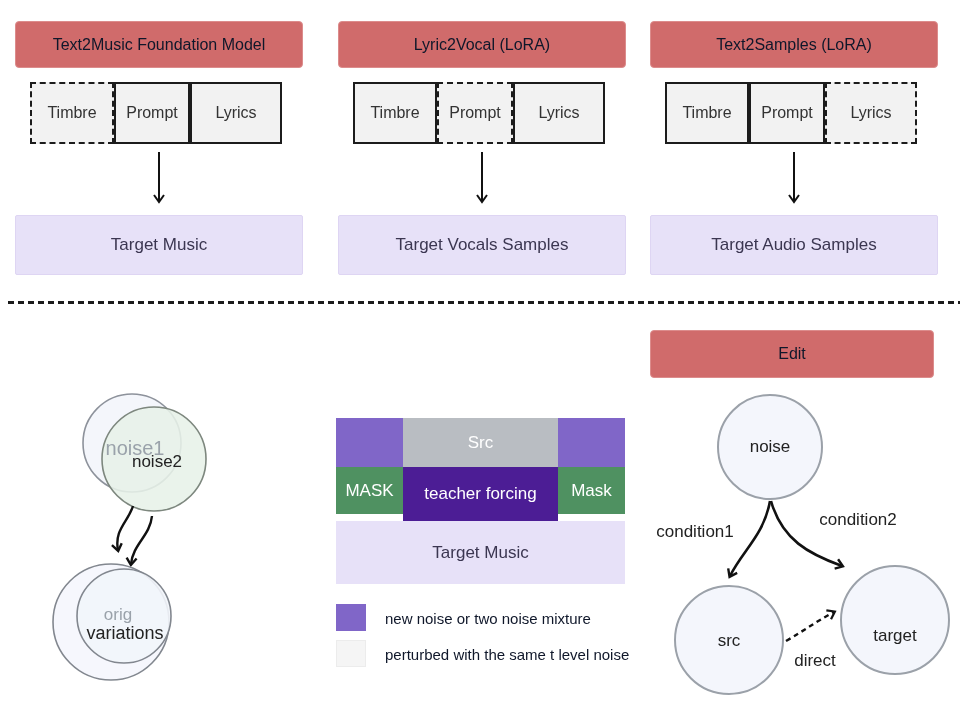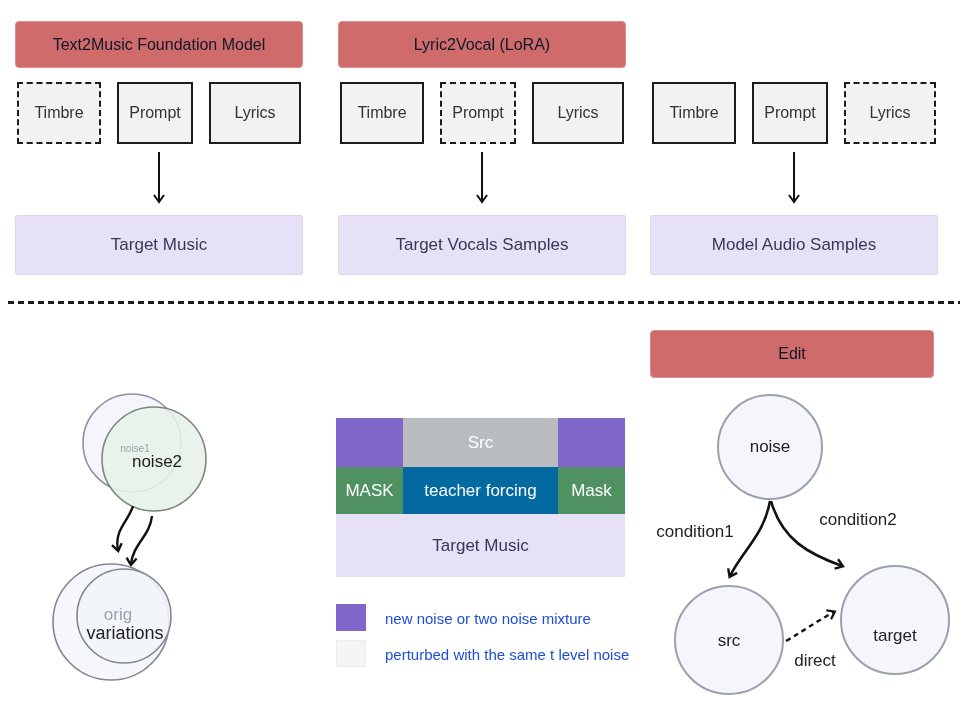--- a/index.html
+++ b/index.html
@@ -8,21 +8,21 @@
   .abs{position:absolute;}
 
   
   .hdr{position:absolute;left:0;right:0;display:flex;align-items:center;justify-content:center;
        background:#d06b6b;color:#0f172a;font-size:16px;border-radius:4px;
        border:1px solid #dc8c8c;box-sizing:border-box;}
 
   
   .panel{position:absolute;top:21px;width:288px;height:255px;}
   .panel .hdr{top:0;height:47px;}
-  .inputs{position:absolute;top:61px;left:2px;right:2px;display:flex;justify-content:space-between;}
+  .inputs{position:absolute;top:61px;left:2px;right:8px;display:flex;justify-content:center;}
   .inbox{background:#f2f2f2;border:2px solid #1c1c1c;box-sizing:border-box;height:62px;
          display:flex;align-items:center;justify-content:center;font-size:16px;color:#333333;}
   .inbox.w1{width:84px}.inbox.w2{width:76px}.inbox.w3{width:92px}
   .inbox.dashed{border-style:dashed;}
   .downarrow{position:absolute;top:129px;left:50%;transform:translateX(-50%);}
   .tbar{position:absolute;top:194px;left:0;right:0;height:60px;background:#e7e1f8;
         border:1px solid #ded5f3;box-sizing:border-box;border-radius:2px;
         display:flex;align-items:center;justify-content:center;font-size:17px;color:#3b3651;}
 
   
@@ -32,34 +32,34 @@
   
   .bhdr{height:48px;}
 
   
   .rp{position:absolute;left:336px;top:418px;width:289px;}
   .rp-row{display:flex;}
   .cell{display:flex;align-items:center;justify-content:center;color:#ffffff;font-size:17px;box-sizing:border-box;}
   .c-purple{width:67px;height:49px;background:#8066c8;}
   .c-src{flex:1;height:49px;background:#b9bdc2;}
   .c-green{width:67px;height:47px;background:#4f9161;}
-  .c-red{flex:1;height:47px;background:#0369a1;}
+  .c-red{flex:1;height:54px;background:#4c1d95;}
   .c-lav{width:100%;height:63px;background:#e7e1f8;color:#3b3651;}
 
   
   .swatch{position:absolute;width:30px;height:27px;}
   .sw-purple{background:#8066c8;}
   .sw-light{background:#f5f5f5;border:1px solid #ececec;box-sizing:border-box;}
-  .legend-label{position:absolute;transform:translateY(-50%);font-size:15px;color:#1d4ed8;white-space:nowrap;}
+  .legend-label{position:absolute;transform:translateY(-50%);font-size:15px;color:#0f172a;white-space:nowrap;}
 
   
   .lbl{position:absolute;transform:translate(-50%,-50%);white-space:nowrap;}
   .lbl.gray{color:#9aa2aa;}
   .lbl.dark{color:#222222;}
-  .f15{font-size:10px;text-align:right;} .f17{font-size:17px;} .f18{font-size:18px;}
+  .f15{font-size:20px;text-align:right;} .f17{font-size:17px;} .f18{font-size:18px;}
 </style>
 </head>
 <body>
 
 <div id="stage">
 
   <div class="panel" style="left:15px;">
     <div class="hdr">Text2Music Foundation Model</div>
     <div class="inputs">
       <div class="inbox w1 dashed">
@@ -105,41 +105,42 @@
         </marker>
       </defs>
       <line x1="11" y1="2" x2="11" y2="52" stroke="#111" stroke-width="2" marker-end="url(#ah-t2)"></line>
     </svg>
     <div class="tbar">
       <span>Target Vocals Samples</span>
     </div>
   </div>
 
   <div class="panel" style="left:650px;">
+    <div class="hdr">Text2Samples (LoRA)</div>
     <div class="inputs">
       <div class="inbox w1">
         <span>Timbre</span>
       </div>
       <div class="inbox w2">
         <span>Prompt</span>
       </div>
       <div class="inbox w3 dashed">
         <span>Lyrics</span>
       </div>
     </div>
     <svg class="downarrow" width="22" height="62">
       <defs>
         <marker id="ah-t3" markerUnits="userSpaceOnUse" markerWidth="16" markerHeight="16" refX="9" refY="7" orient="auto">
           <path d="M2,2 L9,7 L2,12" fill="none" stroke="#111" stroke-width="2"></path>
         </marker>
       </defs>
       <line x1="11" y1="2" x2="11" y2="52" stroke="#111" stroke-width="2" marker-end="url(#ah-t3)"></line>
     </svg>
     <div class="tbar">
-      <span>Model Audio Samples</span>
+      <span>Target Audio Samples</span>
     </div>
   </div>
 
   <div class="divider"></div>
 
   <div class="hdr bhdr" style="left:650px;top:330px;width:284px;right:auto;">Edit</div>
 
   <svg class="abs" style="left:40px;top:388px;" width="220" height="317" viewBox="0 0 220 317">
     <defs>
       <marker id="ah-v" markerUnits="userSpaceOnUse" markerWidth="16" markerHeight="16" refX="8" refY="7" orient="auto">

